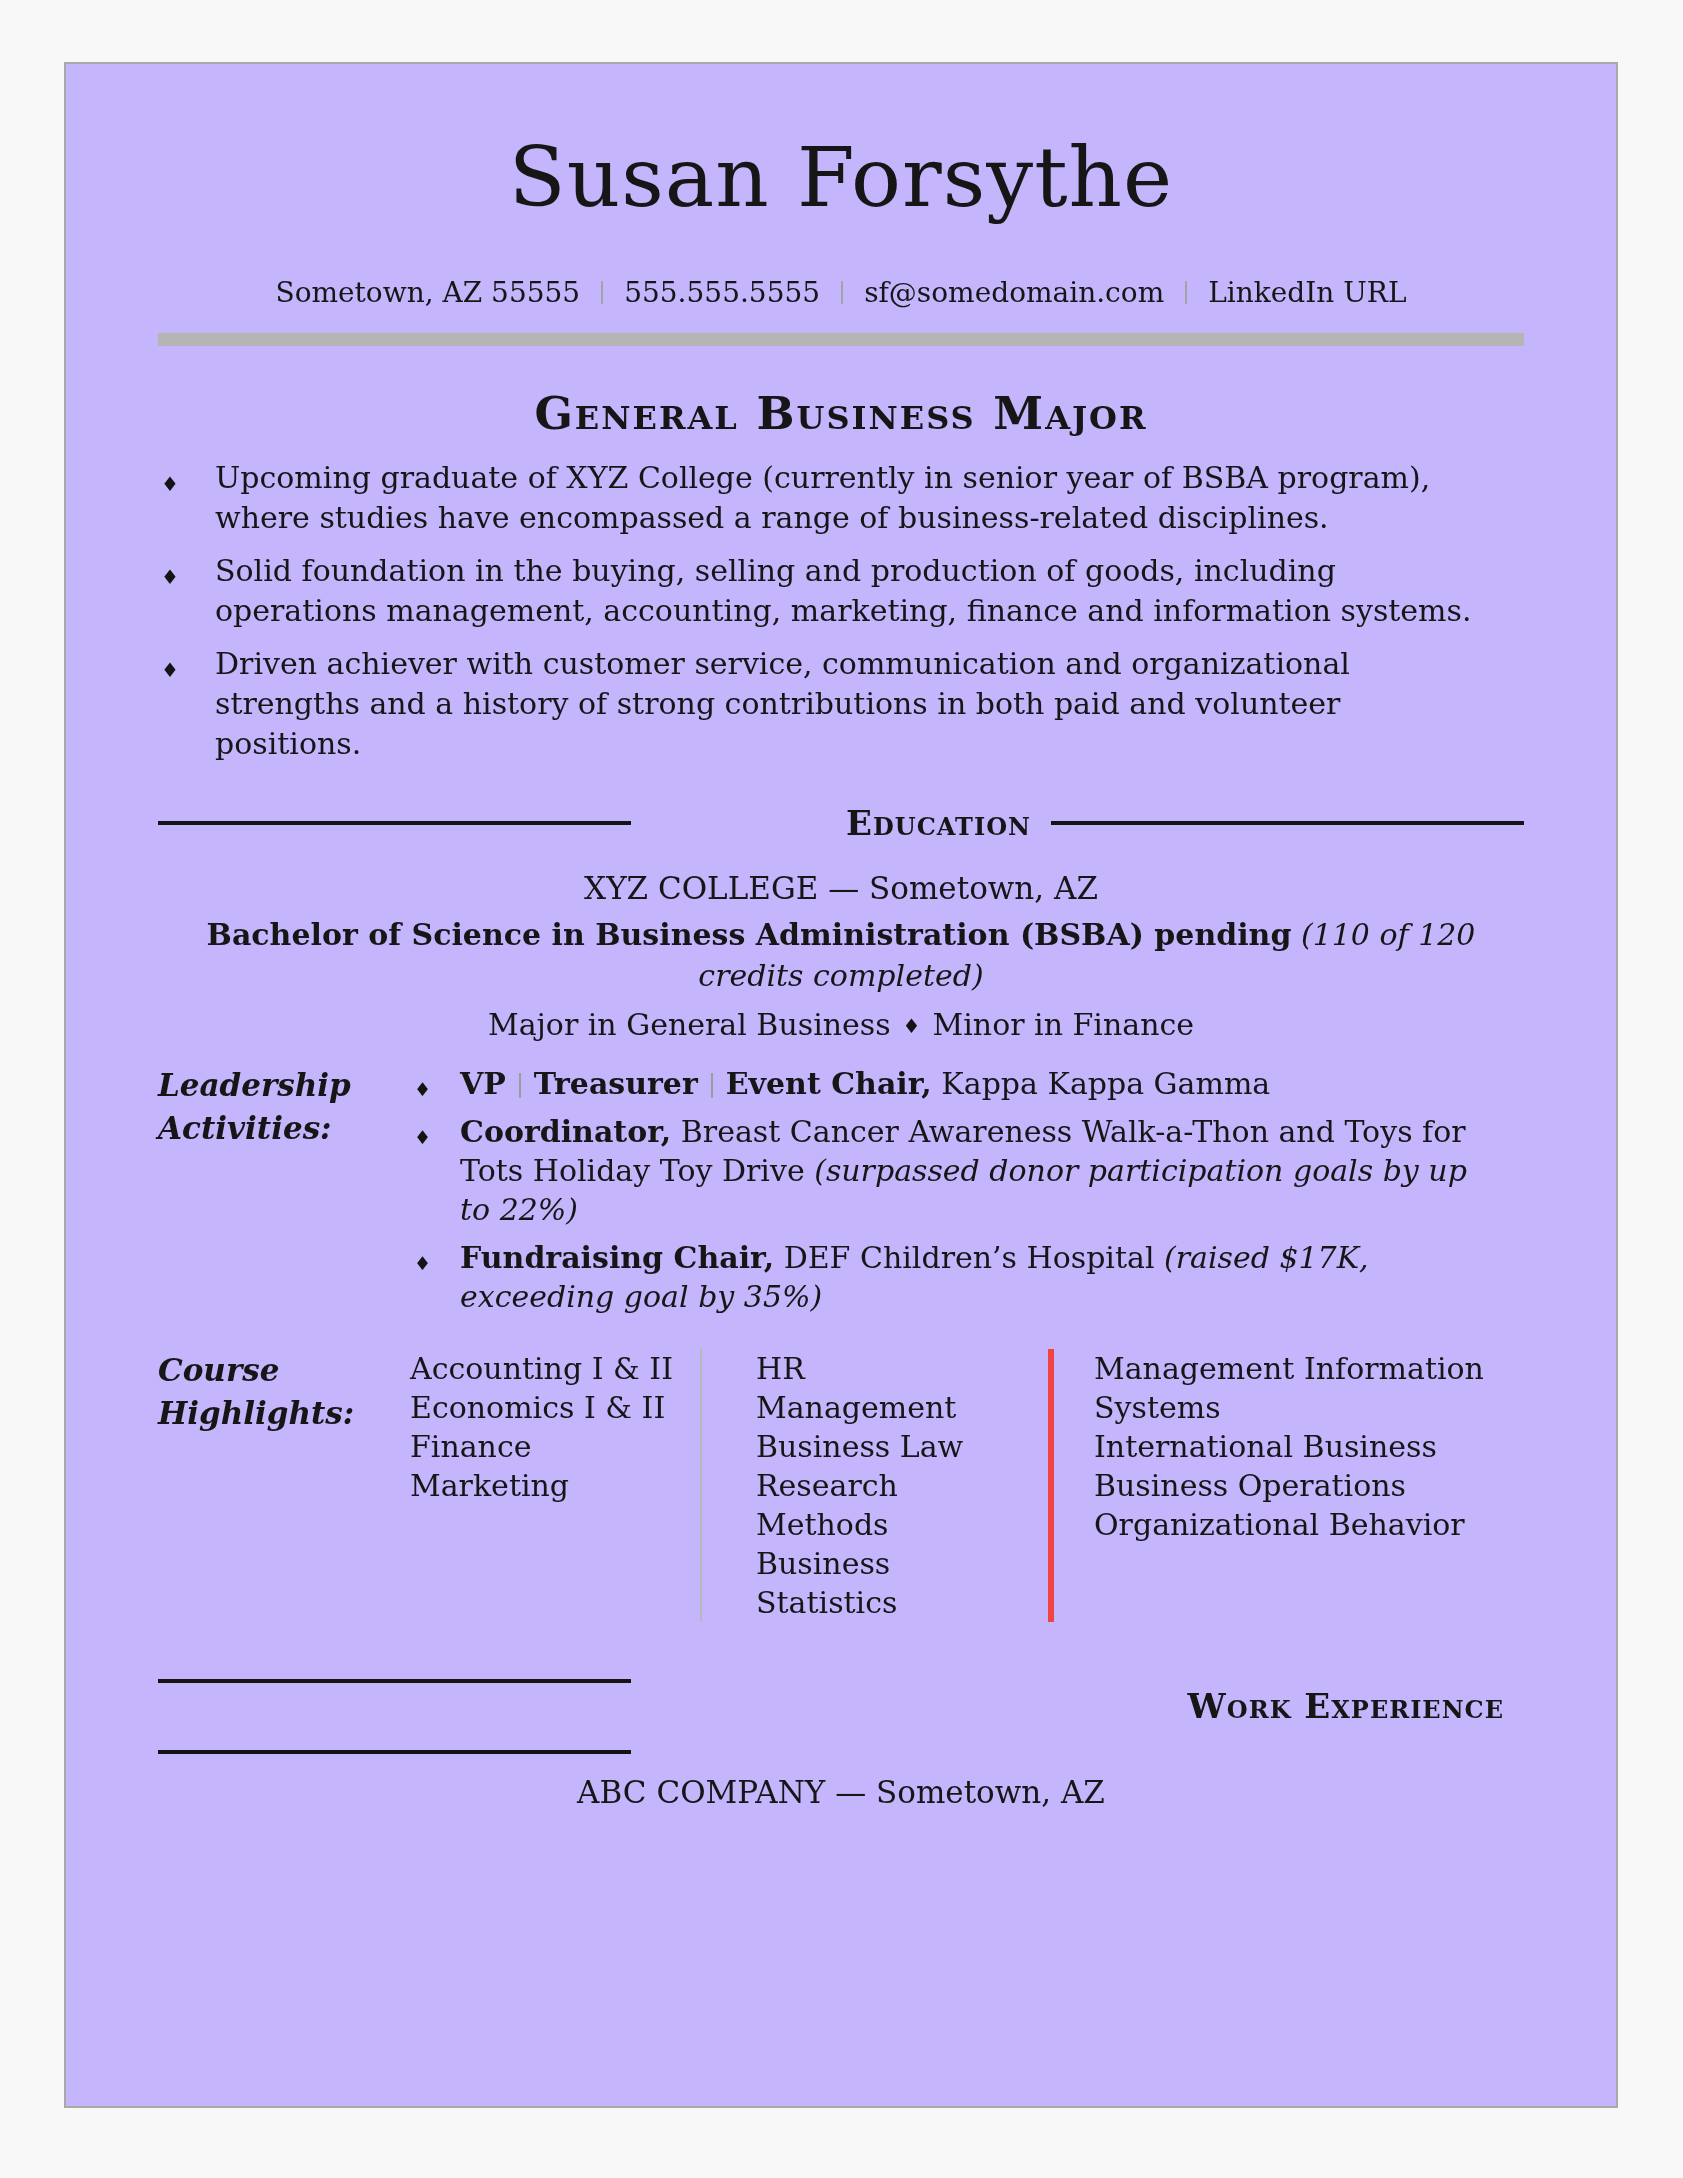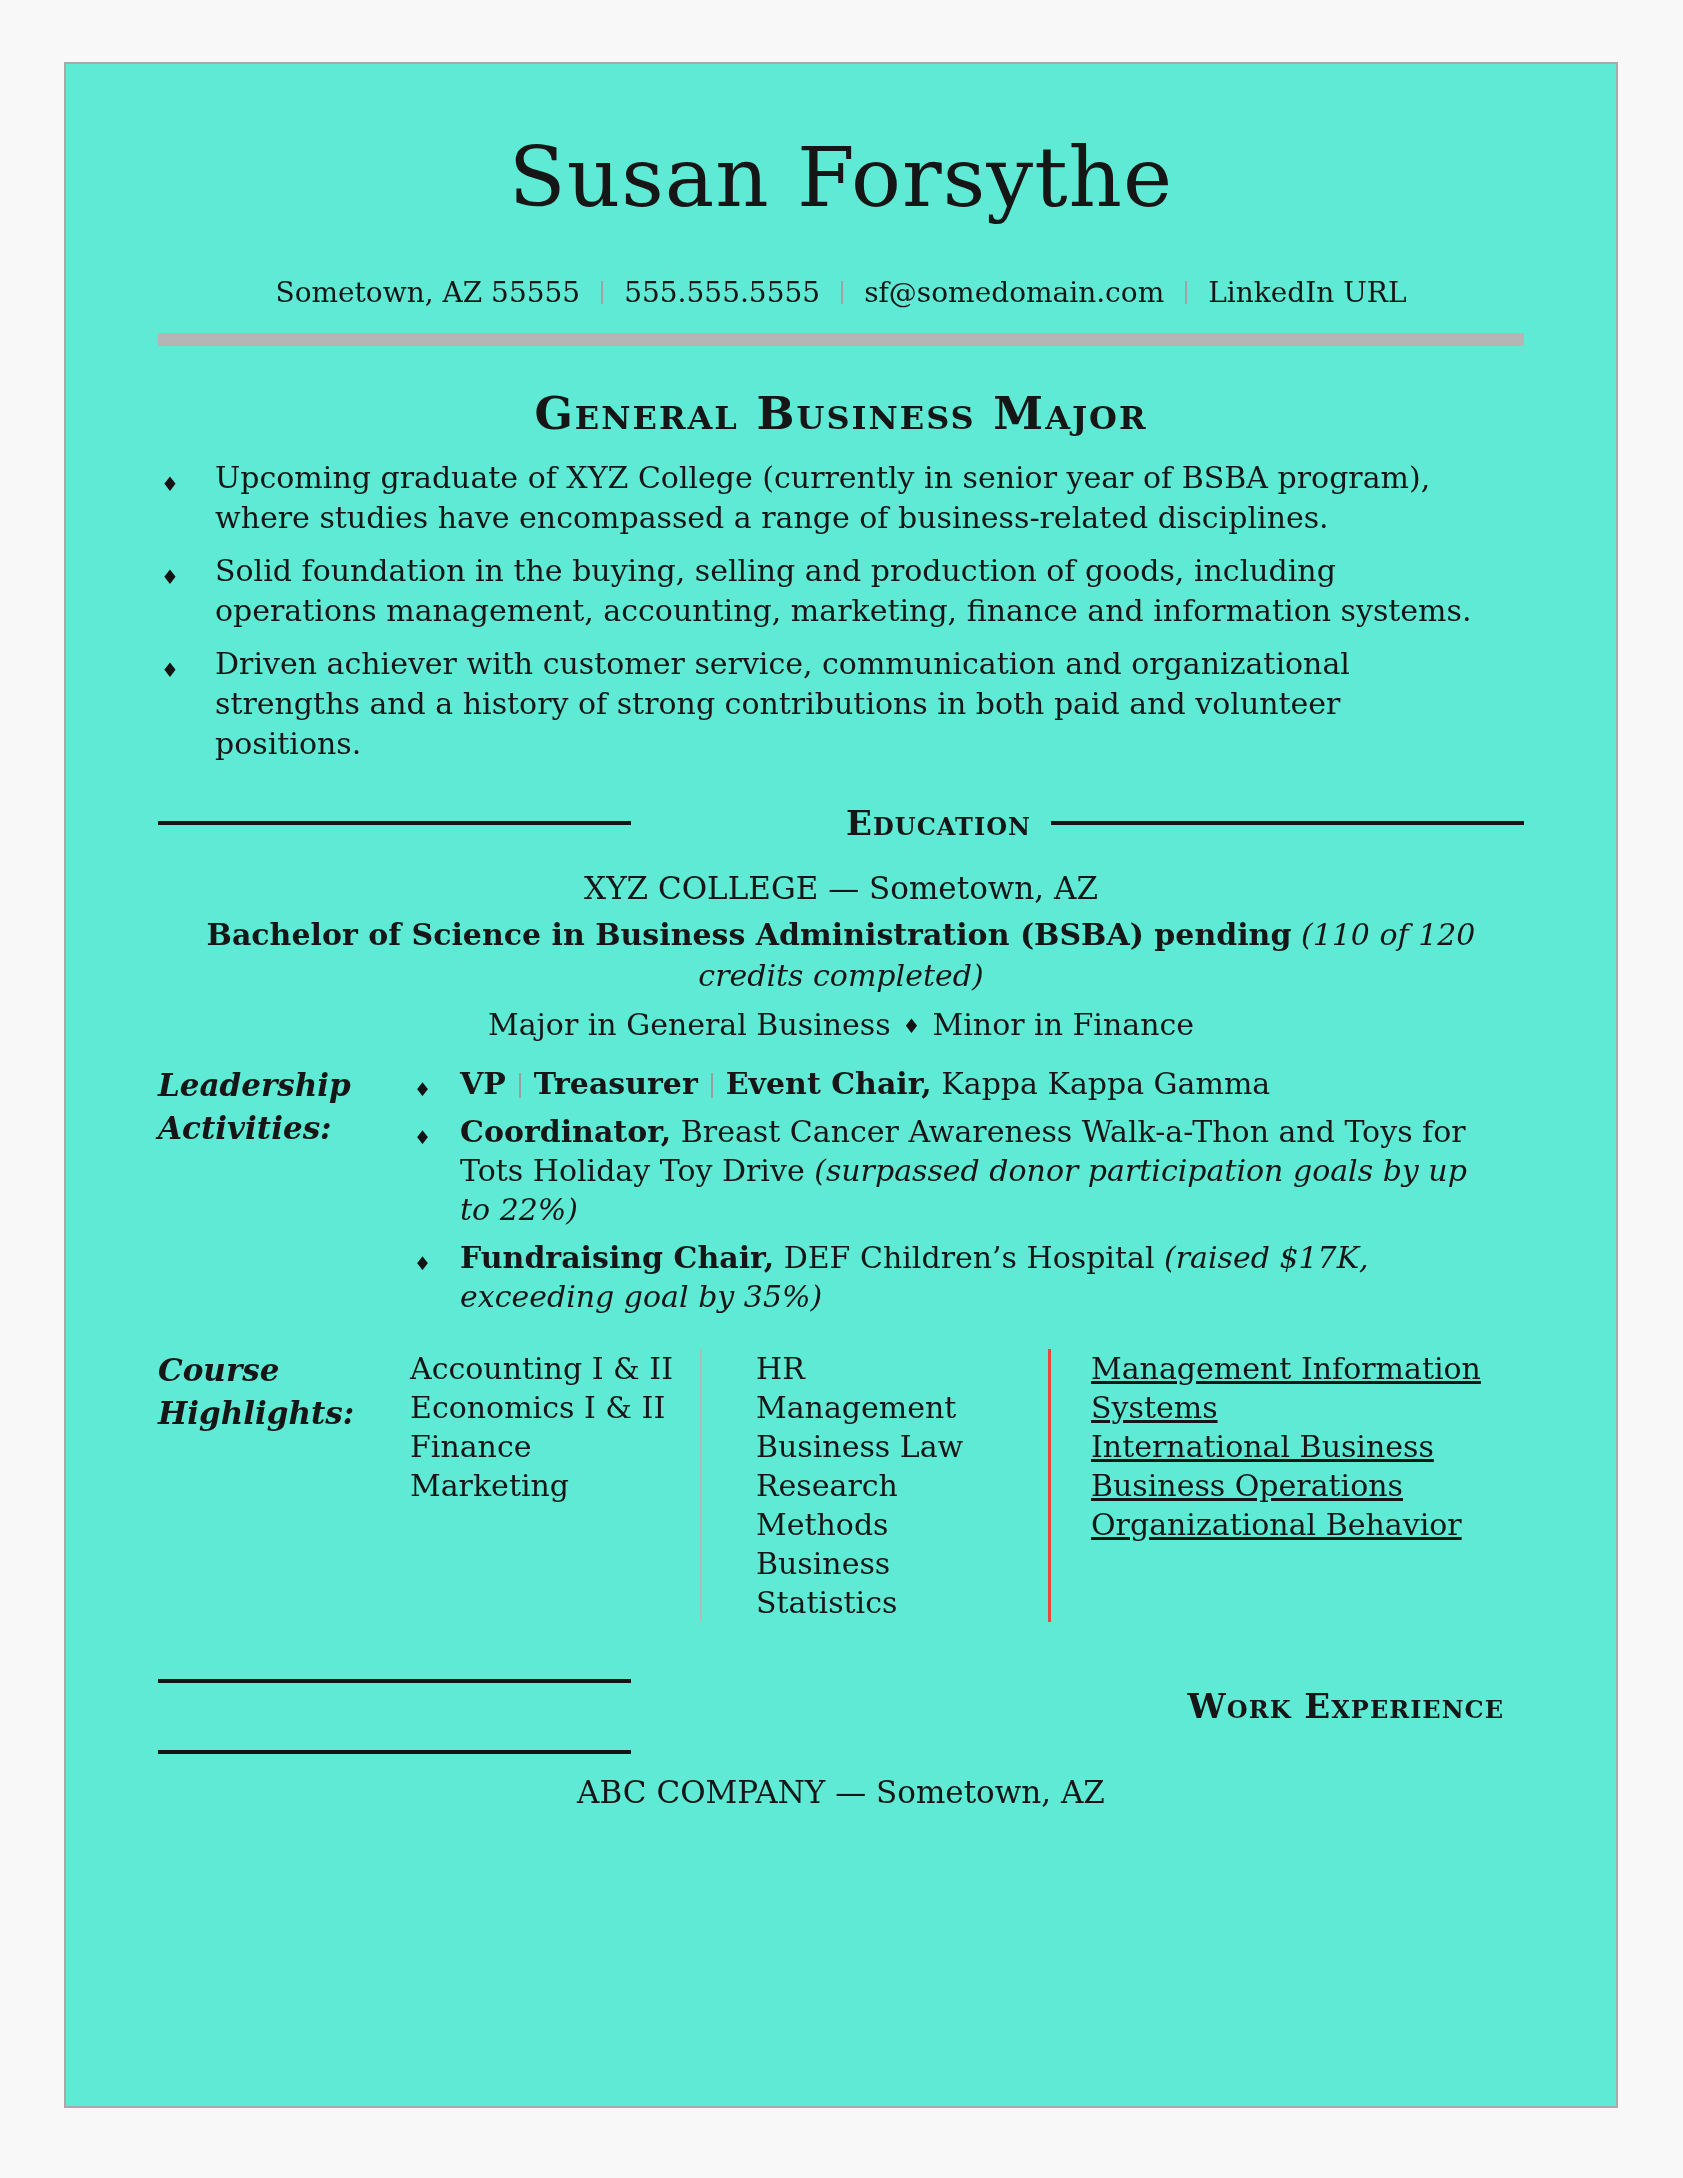--- a/index.html
+++ b/index.html
@@ -5,21 +5,21 @@
   html,body{margin:0;padding:0;}
   body{
     width:1683px;height:2178px;position:relative;
     background:#f8f8f8;color:#161616;
     font-family:"DejaVu Serif", serif;
     overflow:hidden;
   }
   .frame{
     position:absolute;left:64px;top:62px;width:1554px;height:2046px;
     border:2px solid #a9a9a9;box-sizing:border-box;
-    padding:50px 92px 0 92px;background:#5eead4;
+    padding:50px 92px 0 92px;background:#c4b5fd;
   }
   .name{
     font-size:83px;font-weight:400;text-align:center;
     margin:16px 0 0 0;line-height:1.15;letter-spacing:1px;
   }
   .contact{margin-top:51px;font-size:28px;text-align:center;white-space:nowrap;}
   .vsep{
     display:inline-block;width:2px;height:23px;background:#a3a3a3;
     margin:0 21px;vertical-align:-2px;
   }
@@ -71,21 +71,21 @@
   .lsep{
     display:inline-block;width:2px;height:25px;background:#9c9c9c;
     margin:0 13px;vertical-align:-4px;
   }
   .course-row{margin-top:24px;}
   .course-wrap{flex:1;display:flex;align-items:stretch;}
   .course-item{font-size:30px;line-height:39px;}
   .course-col{box-sizing:content-box;}
   .col1{width:282px;padding-right:8px;flex:none;}
   .col2{width:252px;padding:0 40px 0 54px;border-left:2px solid #b8b8b8;flex:none;}
-  .col3{padding-left:40px;border-left:3px solid #ef4444;flex:1;min-height:272px;text-decoration:underline;}
+  .col3{padding-left:40px;border-left:6px solid #ef4444;flex:1;min-height:272px;}
   .col3 .course-item{max-width:396px;}
   .work-head{margin-top:36px;flex-direction:column;}
   .company{margin-top:20px;font-size:31px;}
 </style>
 </head>
 <body>
 
 <div class="frame">
 
   <h1 class="name">Susan Forsythe</h1>

